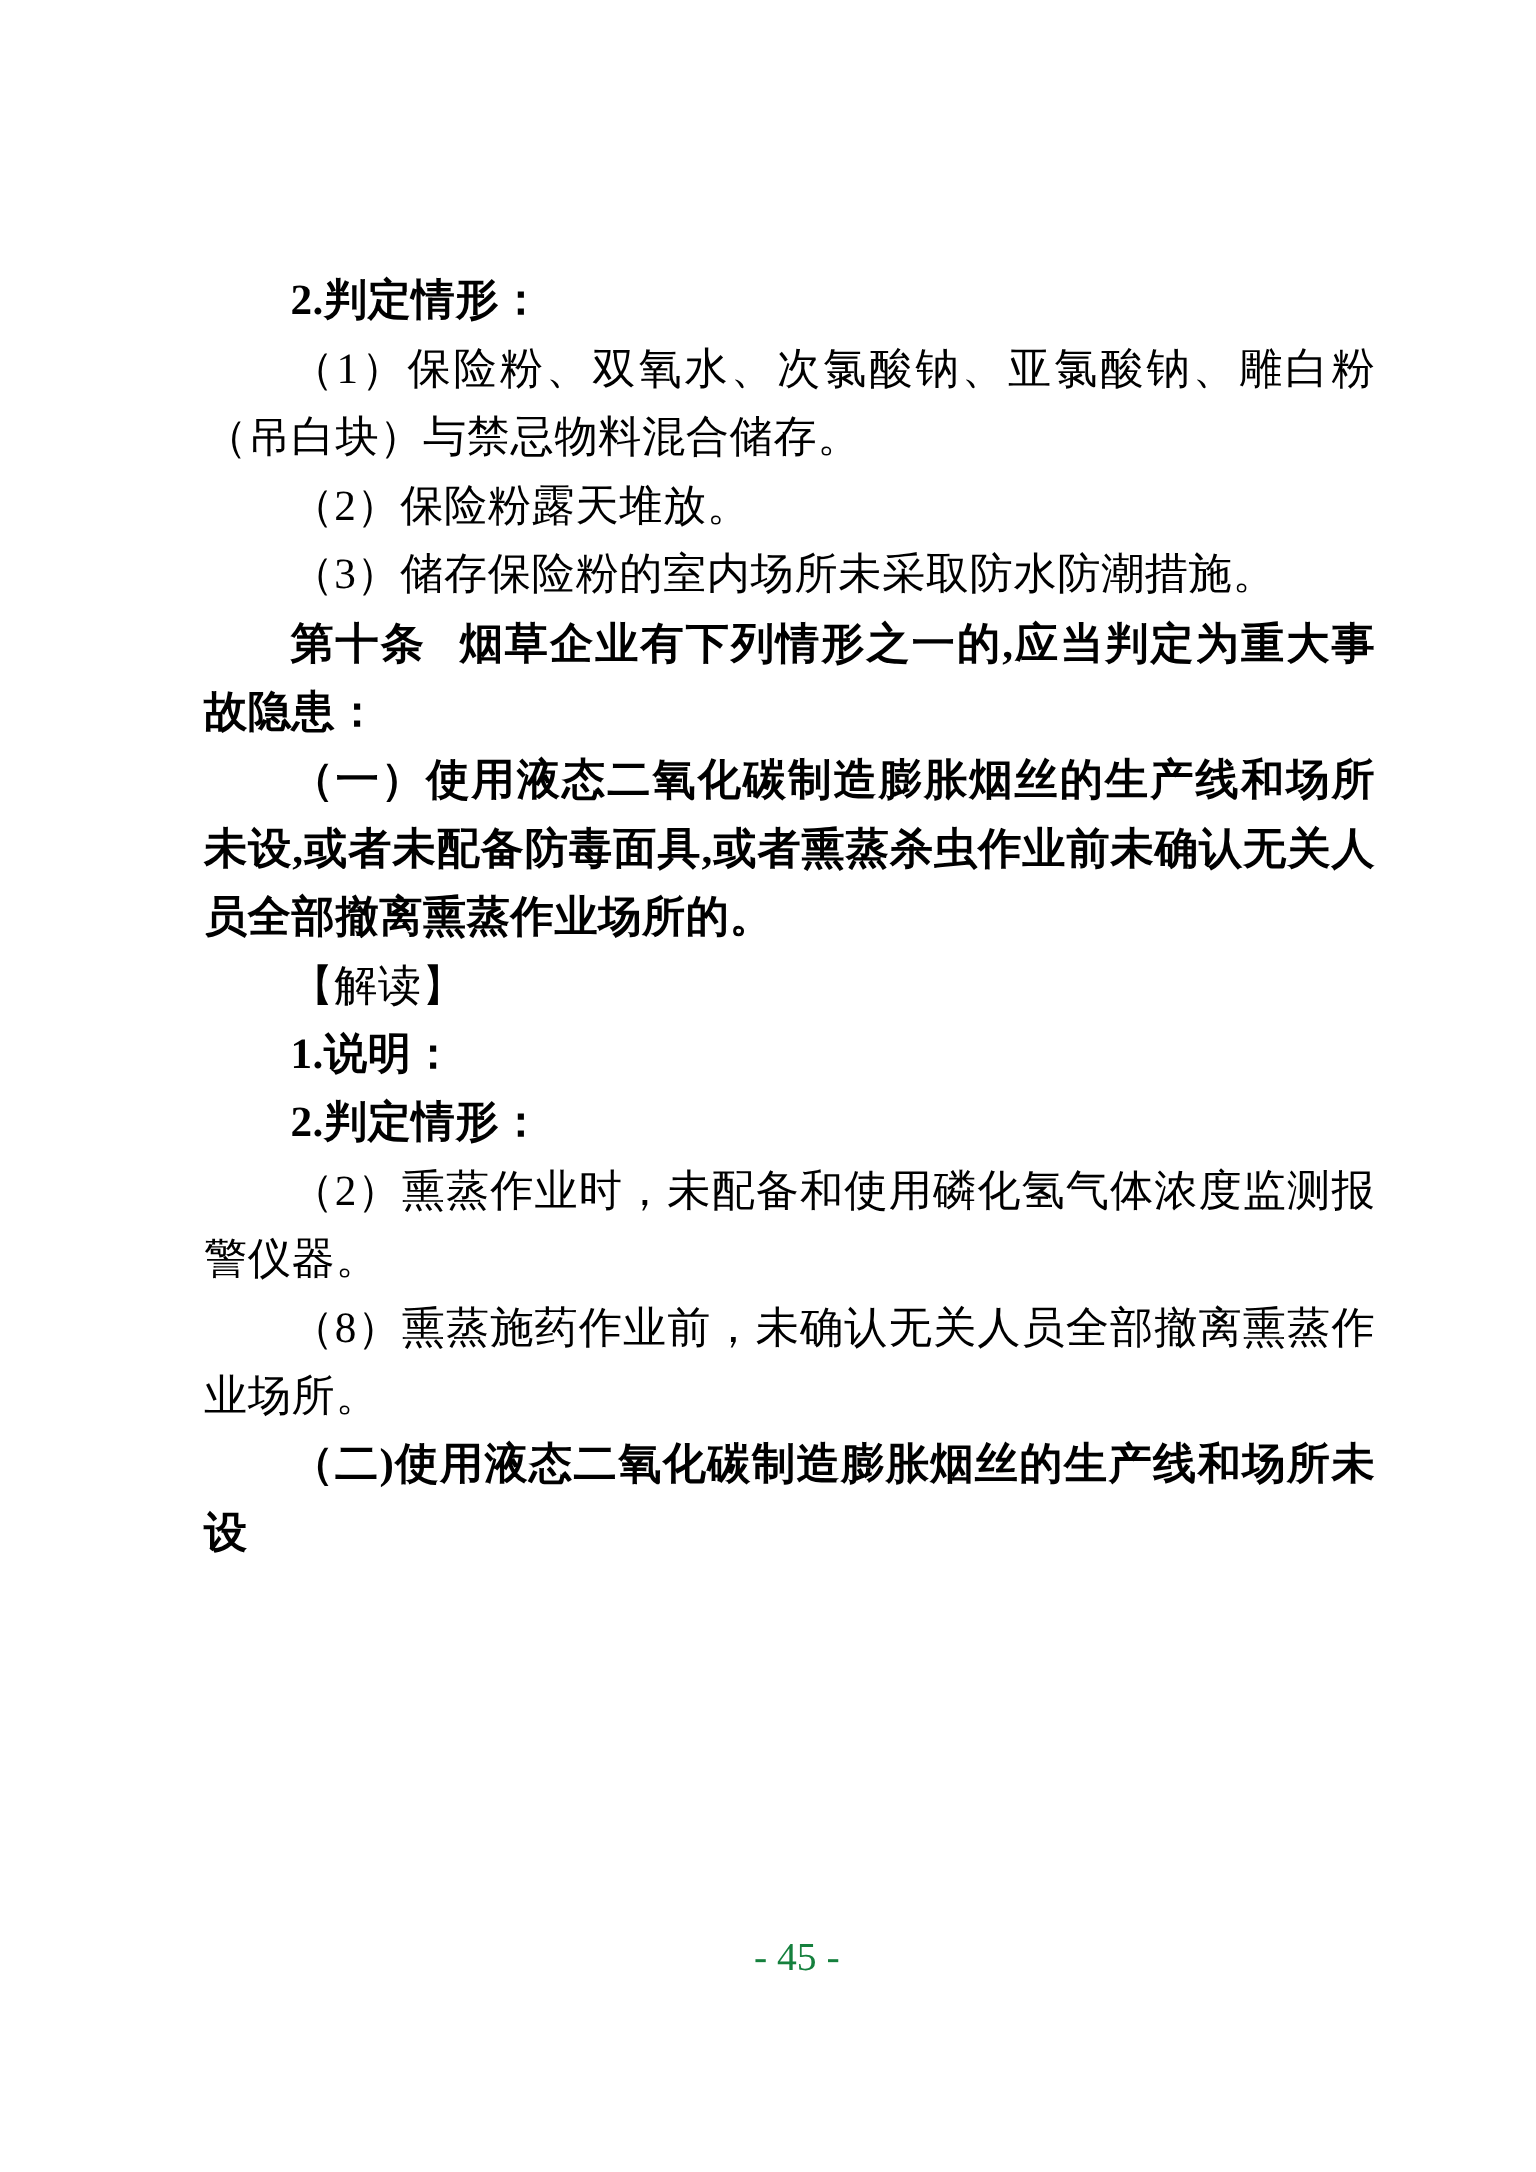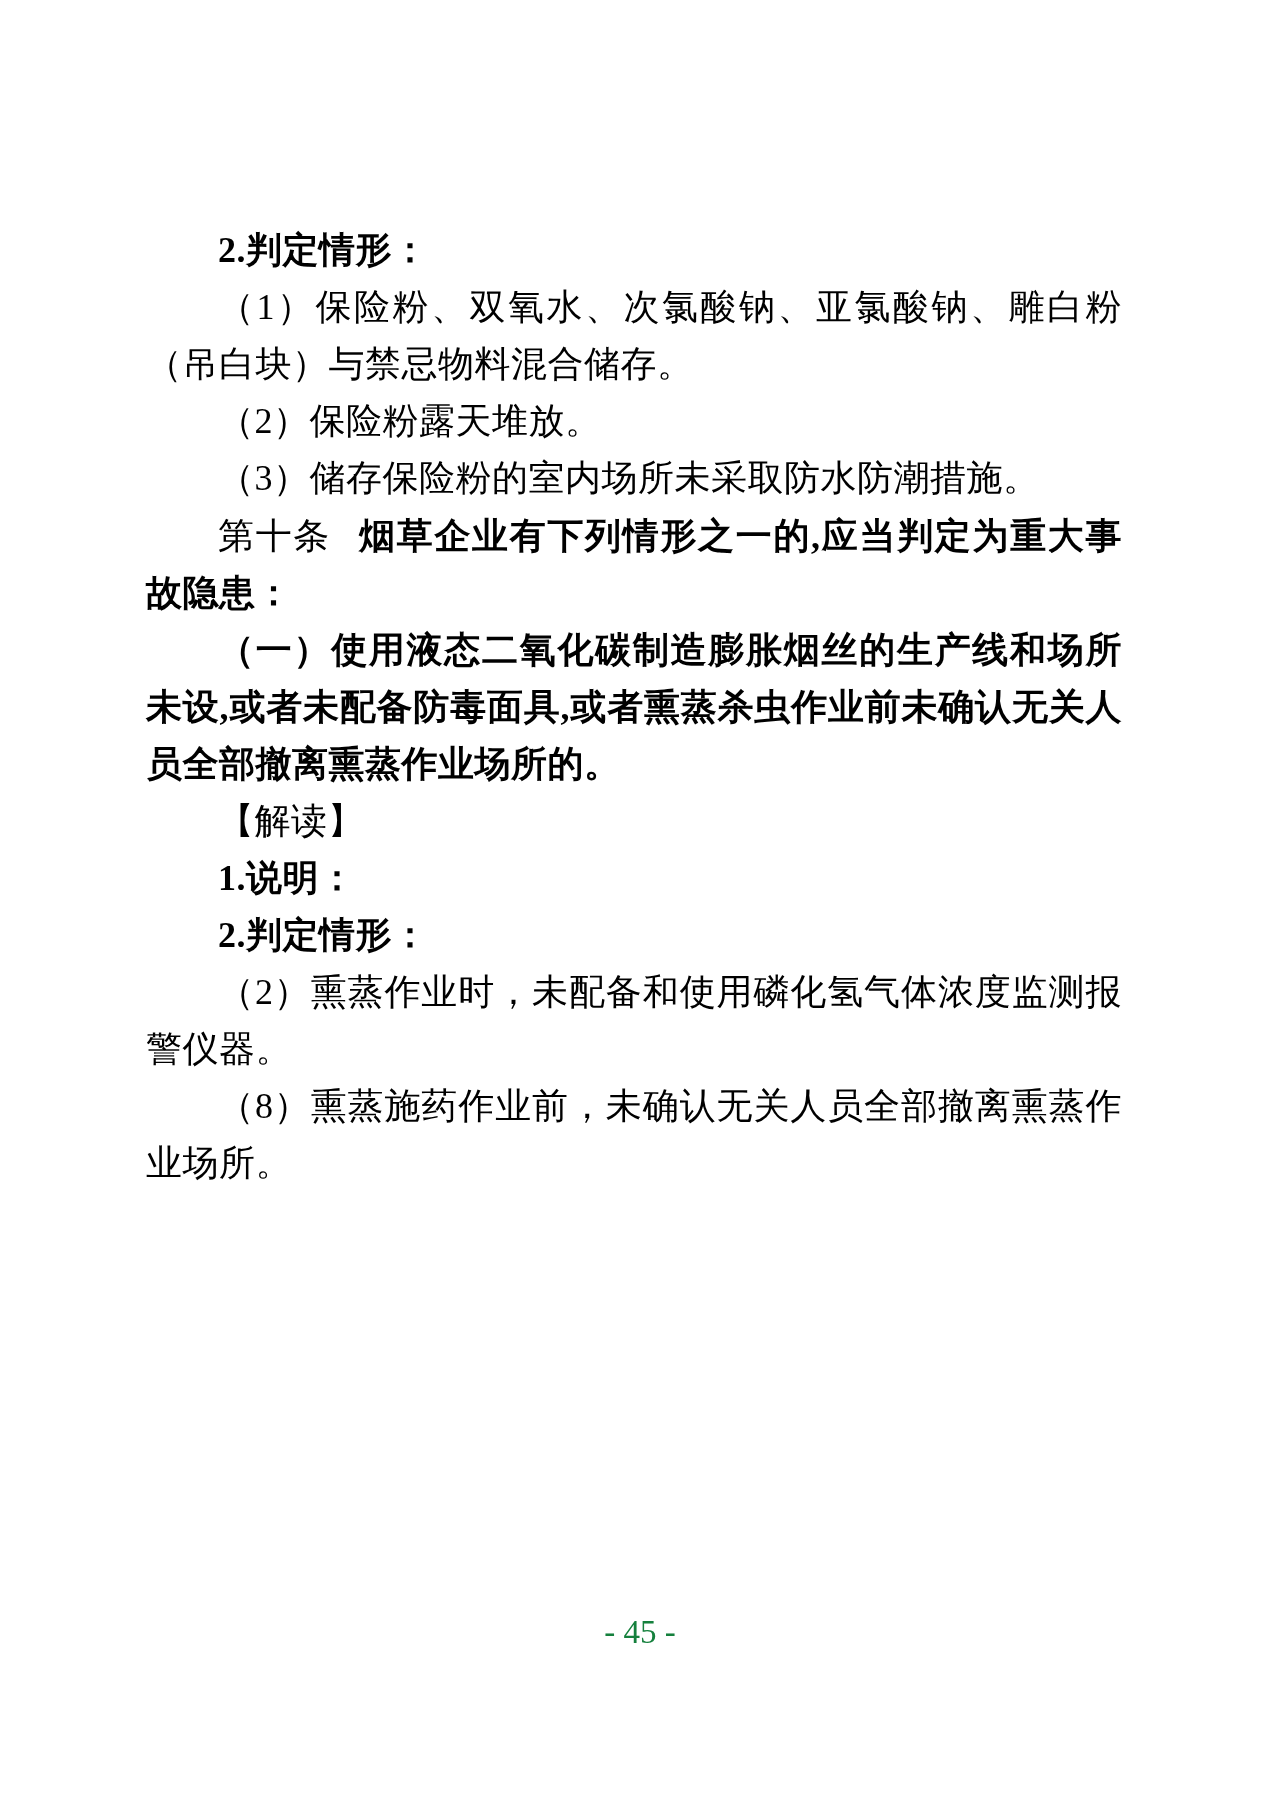--- a/index.html
+++ b/index.html
@@ -8,20 +8,21 @@
     background: #ffffff;
   }
   .page {
     position: relative;
     width: 1240px;
     height: 1810px;
     background: #ffffff;
     overflow: hidden;
     font-family: "Liberation Serif", "DejaVu Serif", serif;
     color: #000000;
+    margin-left: 24px;
   }
   .content {
     position: absolute;
     left: 146px;
     top: 222px;
     width: 976px;
     font-size: 36px;
     line-height: 57px;
     text-align: justify;
     text-justify: inter-ideograph;
@@ -30,21 +31,21 @@
   .para {
     margin: 0;
     padding: 0;
     text-indent: 72px;
   }
   .b {
     font-weight: bold;
   }
   .article-label {
     font-family: "Liberation Sans", "DejaVu Sans", sans-serif;
-    font-weight: normal;
+    font-weight: bold;
     margin-right: 28px;
   }
   .footer {
     position: absolute;
     left: 0;
     top: 1612px;
     width: 1280px;
     text-align: center;
     font-size: 33px;
     line-height: 40px;
@@ -76,18 +77,19 @@
     <p class="para b">1.说明：</p>
 
 
     <p class="para b">2.判定情形：</p>
 
     <p class="para">（2）熏蒸作业时，未配备和使用磷化氢气体浓度监测报警仪器。</p>
 
 
     <p class="para">（8）熏蒸施药作业前，未确认无关人员全部撤离熏蒸作业场所。</p>
 
+    <p class="para b">（二)使用液态二氧化碳制造膨胀烟丝的生产线和场所未设</p>
 
   </div>
 
   <div class="footer">- 45 -</div>
 
 </div>
 
 </body></html>

